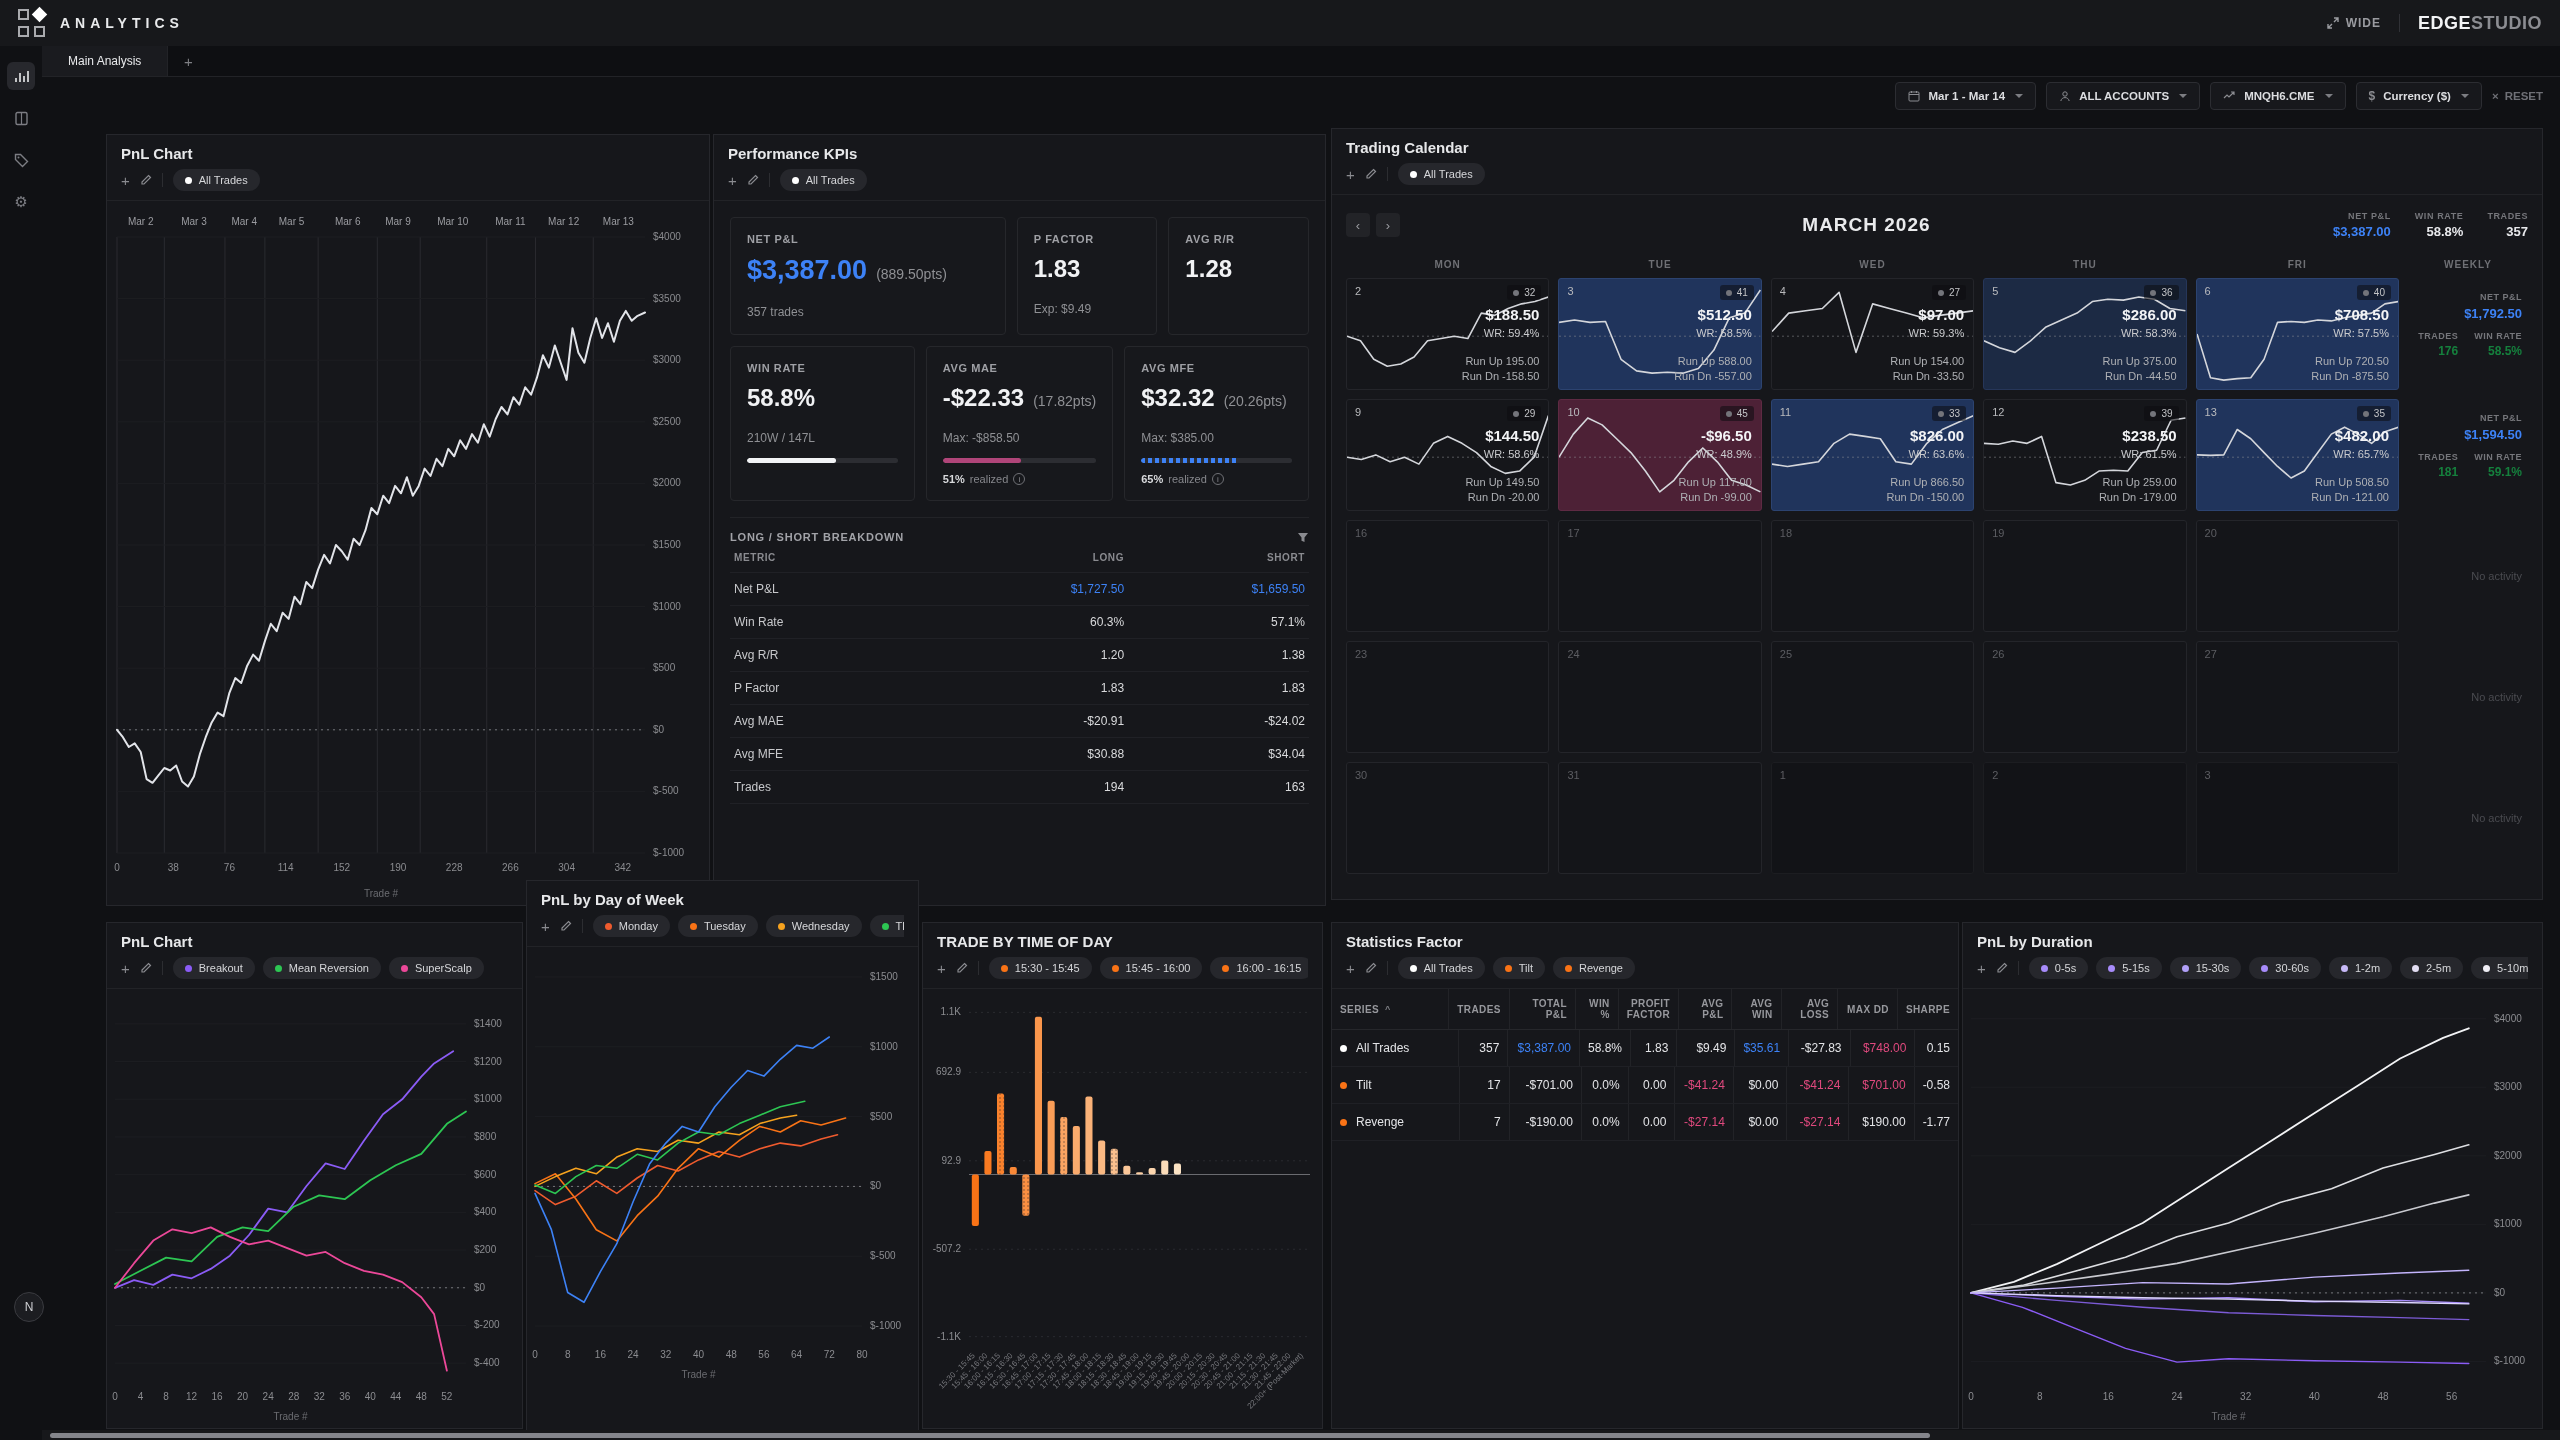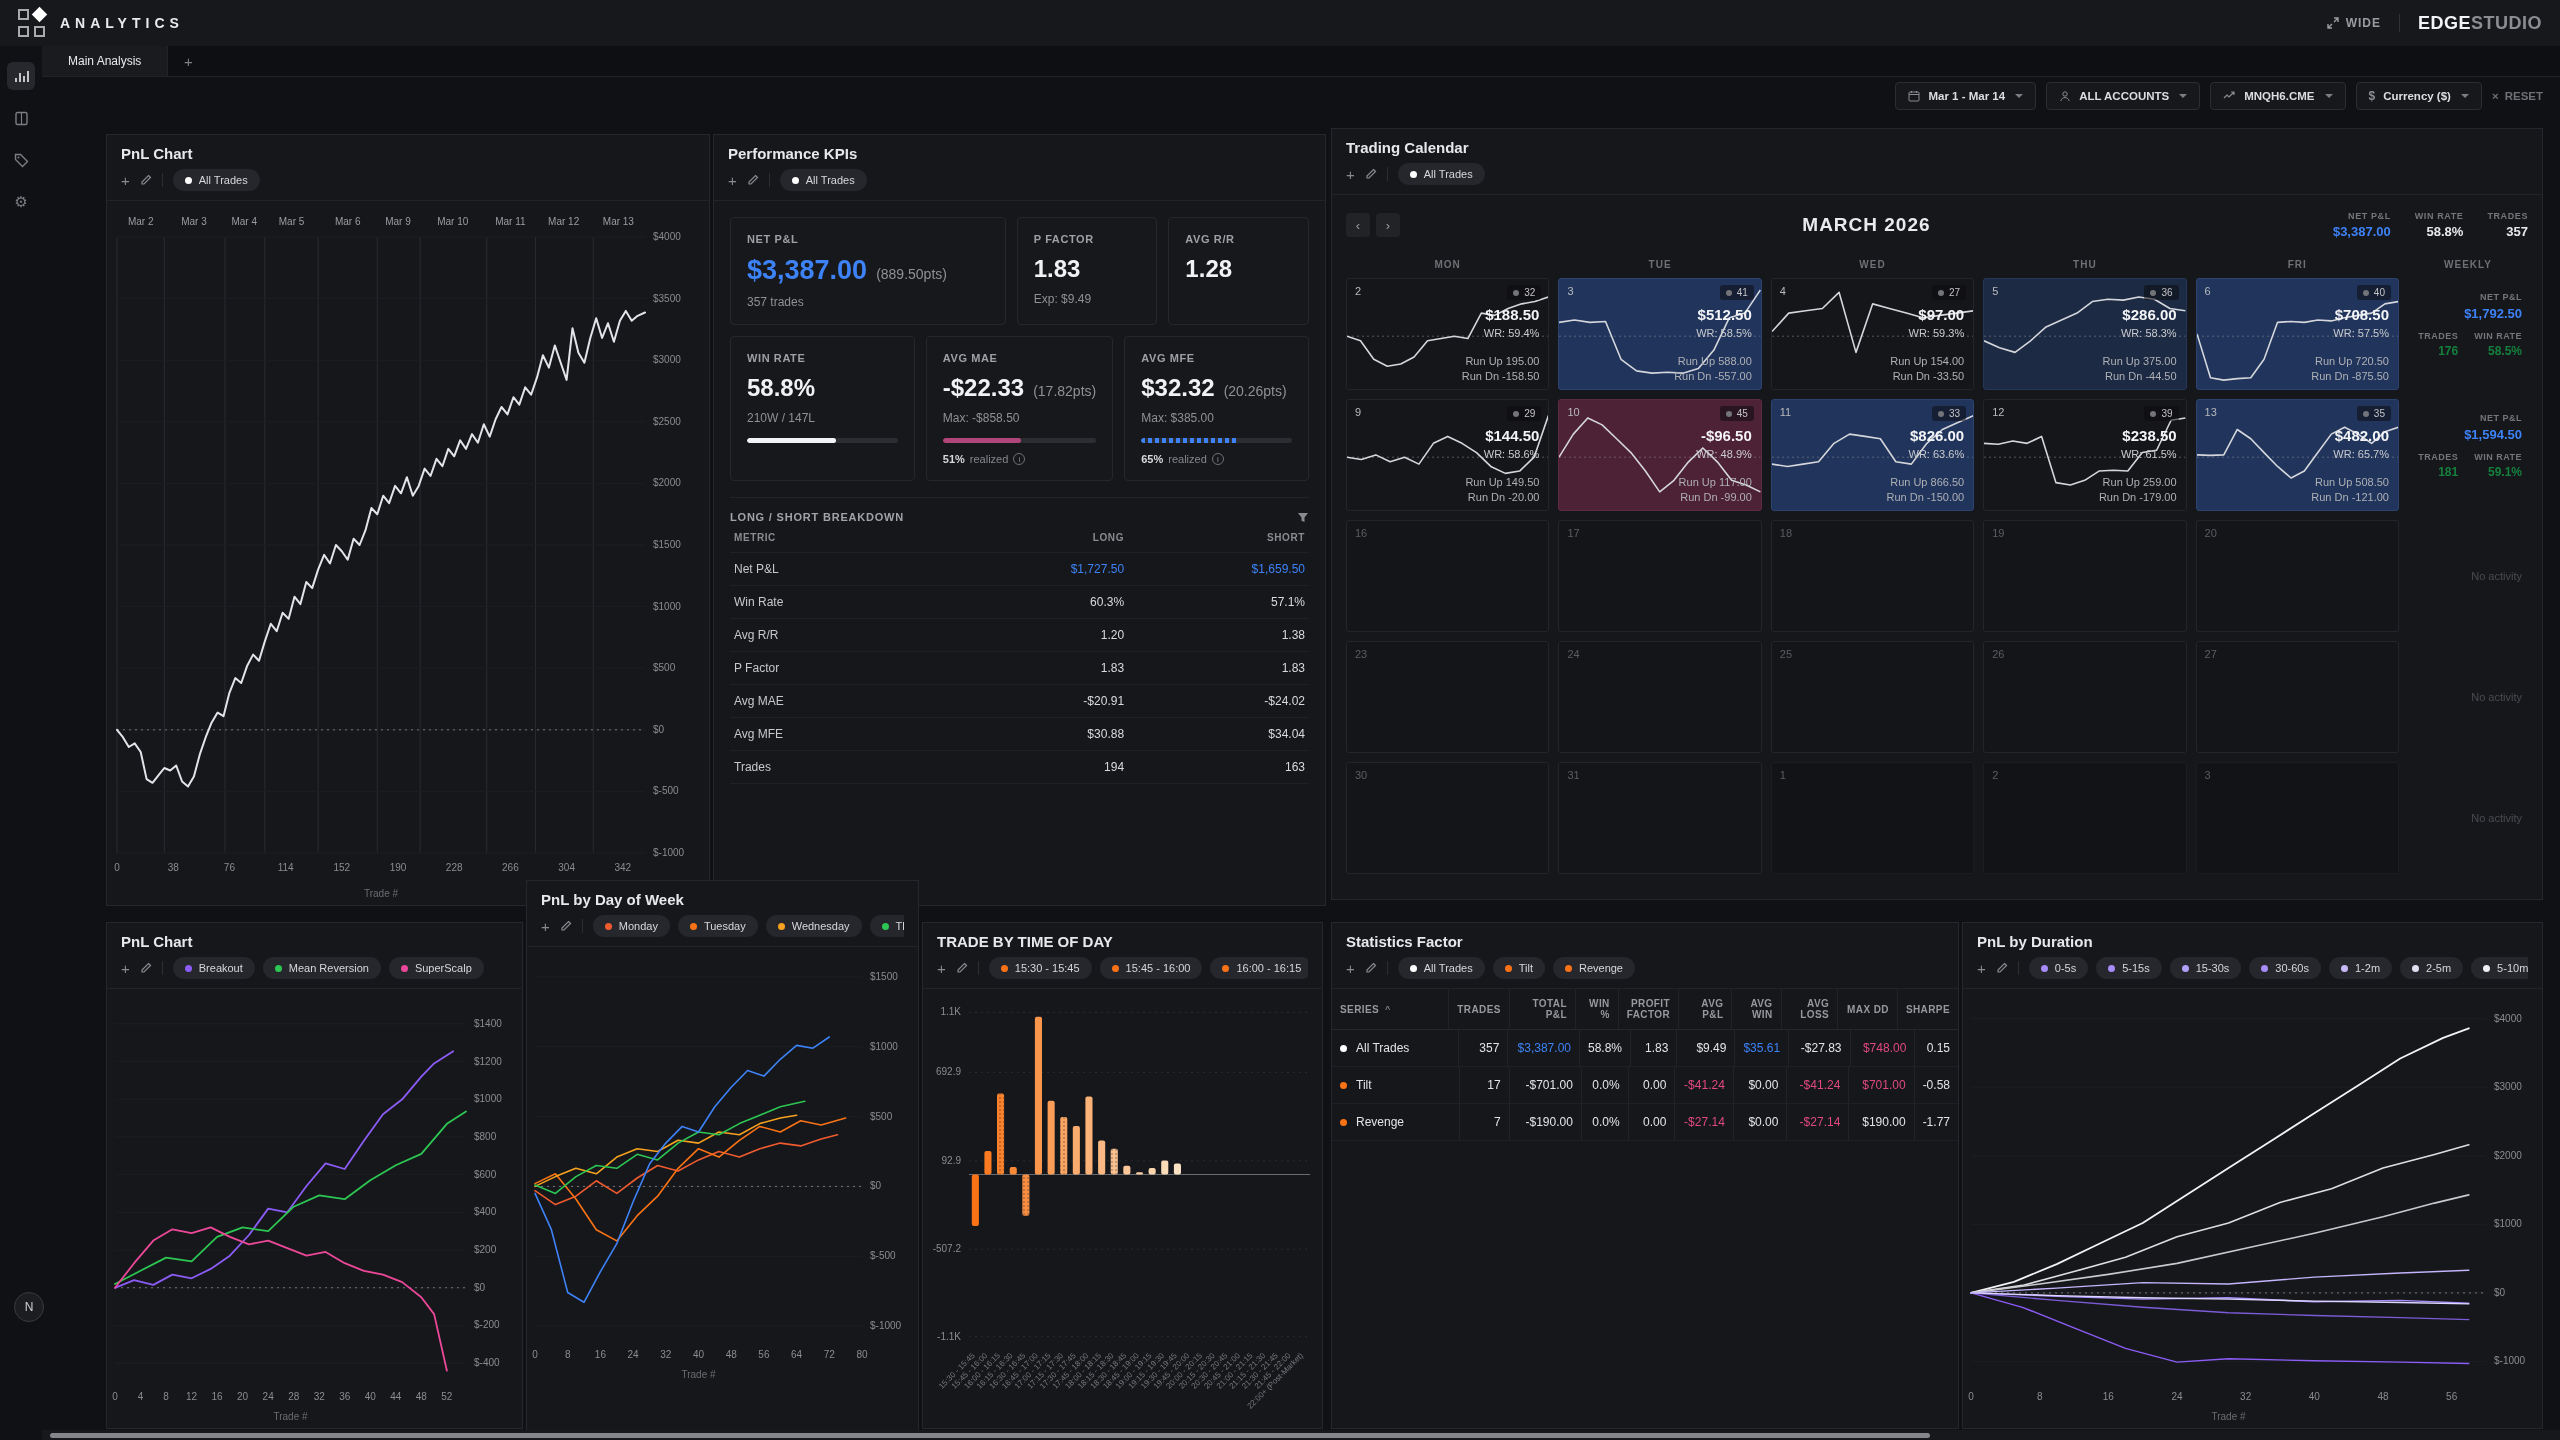--- a/index.html
+++ b/index.html
@@ -72,21 +72,21 @@
   
   #kpi-body { padding:16px; }
   .kpi-rowA { display:grid; grid-template-columns:1fr .51fr .51fr; gap:11px; }
   .kpi-rowB { display:grid; grid-template-columns:1fr 1fr 1fr; gap:11px; margin-top:11px; }
   .kcard { border:1px solid #26272b; background:#17181c; border-radius:4px; padding:15px 16px; }
   .kcard .klabel { font-size:11px; font-weight:bold; letter-spacing:.6px; color:#9fa0a5; }
   .kcard .kval-row { display:flex; align-items:baseline; gap:9px; margin-top:10px; }
   .kbig { font-size:24px; font-weight:bold; color:#f1f2f4; }
   .kbig.blue { color:#3d82f6; font-size:27px; }
   .ksub { font-size:14px; color:#8f9094; }
-  .kmeta { font-size:12px; color:#8f9094; margin-top:9px; }
+  .kmeta { font-size:12px; color:#8f9094; margin-top:19px; }
   .kbar-track { height:5px; background:#2c2d32; border-radius:3px; margin-top:13px; overflow:hidden; }
   .kbar { height:100%; border-radius:3px; }
   .krealized { display:flex; align-items:center; gap:5px; margin-top:10px; font-size:11px; color:#86878c; }
   .krealized b { color:#d8d9dc; font-weight:bold; }
   .info-ic { width:12px; height:12px; border:1px solid #6f7075; border-radius:50%; font-size:8px;
     display:flex; align-items:center; justify-content:center; color:#8a8b90; }
   #ls-section { margin-top:16px; border-top:1px solid #222327; padding-top:13px; }
   #ls-title-row { display:flex; align-items:center; justify-content:space-between; }
   #ls-title { font-size:11px; font-weight:bold; letter-spacing:.8px; color:#a2a3a8; }
   .ls-grid { display:grid; grid-template-columns:1.2fr 1fr 1fr; }

